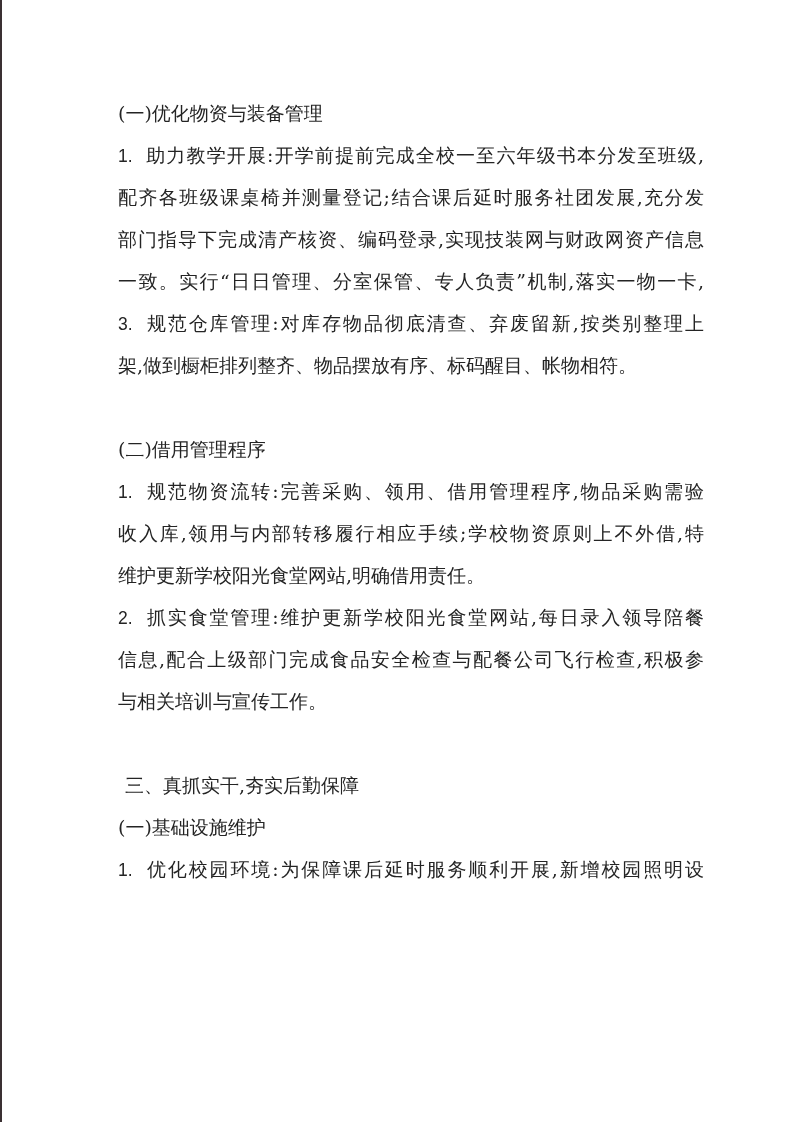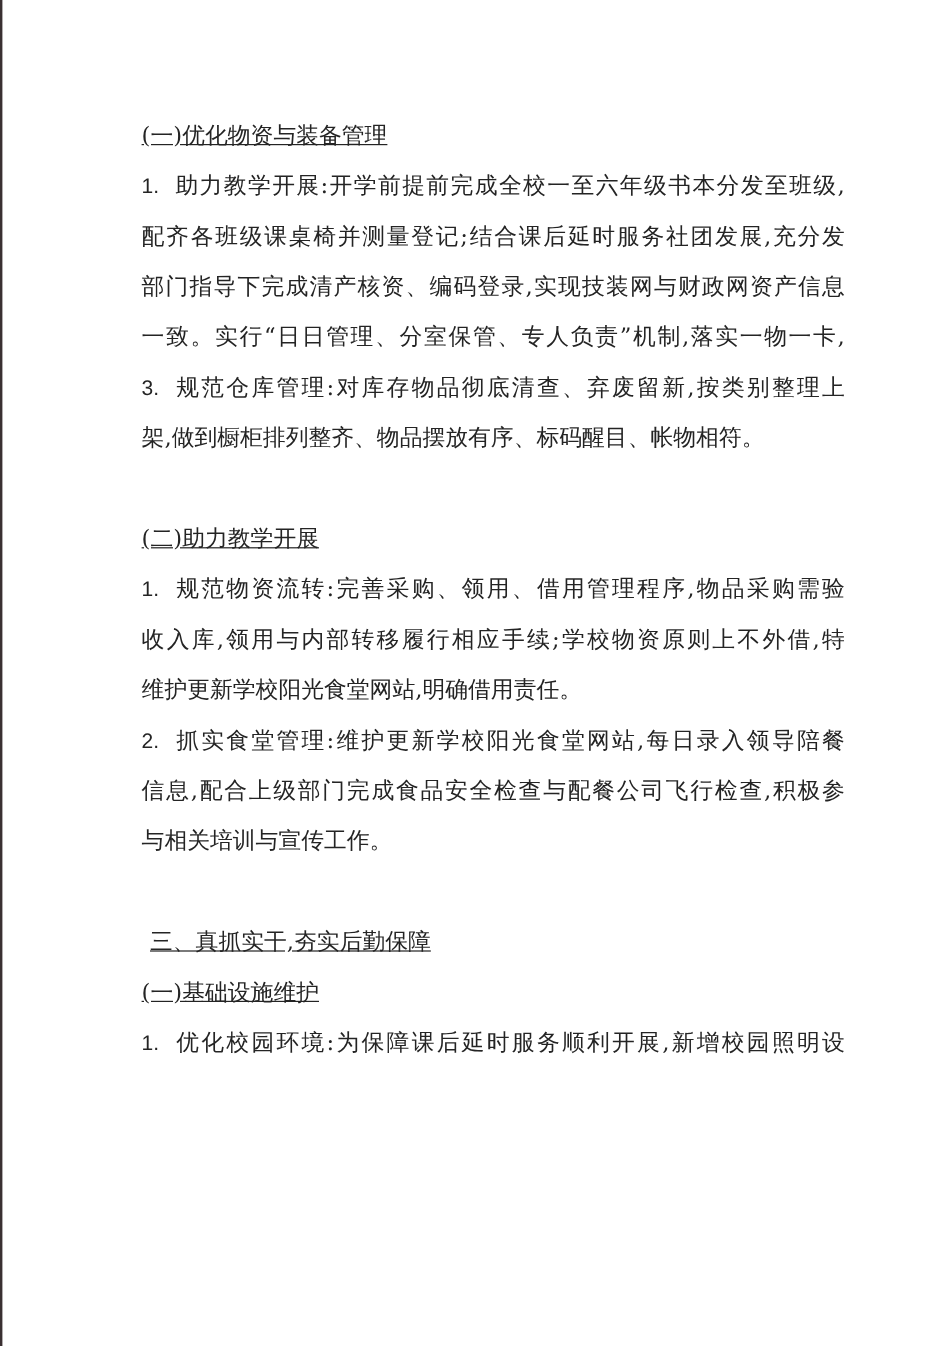--- a/index.html
+++ b/index.html
@@ -27,21 +27,20 @@
     text-justify:inter-character;
     white-space:nowrap;
     overflow:visible;
   }
   .line.last{
     text-align-last:left;
   }
   .line.heading{
     text-align:right;
     text-align-last:left;
-    text-decoration:underline;
   }
   .line.heading.indent{
     padding-left:7px;
   }
   .num{
     display:inline-block;
     width:27px;
     font-family:"Liberation Sans", sans-serif;
     font-size:17.5px;
   }
@@ -62,21 +61,21 @@
     </div>
     <div class="para">
       <div class="line">部门指导下完成清产核资、编码登录,实现技装网与财政网资产信息</div>
       <div class="line">一致。实行“日日管理、分室保管、专人负责”机制,落实一物一卡,</div>
     </div>
     <div class="para">
       <div class="line"><span class="num">3.</span>规范仓库管理:对库存物品彻底清查、弃废留新,按类别整理上</div>
       <div class="line last">架,做到橱柜排列整齐、物品摆放有序、标码醒目、帐物相符。</div>
     </div>
     <div class="spacer"></div>
-    <div class="line heading">(二)助力教学开展</div>
+    <div class="line heading">(二)借用管理程序</div>
     <div class="para">
       <div class="line"><span class="num">1.</span>规范物资流转:完善采购、领用、借用管理程序,物品采购需验</div>
       <div class="line">收入库,领用与内部转移履行相应手续;学校物资原则上不外借,特</div>
       <div class="line last">维护更新学校阳光食堂网站,明确借用责任。</div>
     </div>
     <div class="para">
       <div class="line"><span class="num">2.</span>抓实食堂管理:维护更新学校阳光食堂网站,每日录入领导陪餐</div>
       <div class="line">信息,配合上级部门完成食品安全检查与配餐公司飞行检查,积极参</div>
       <div class="line last">与相关培训与宣传工作。</div>
     </div>

